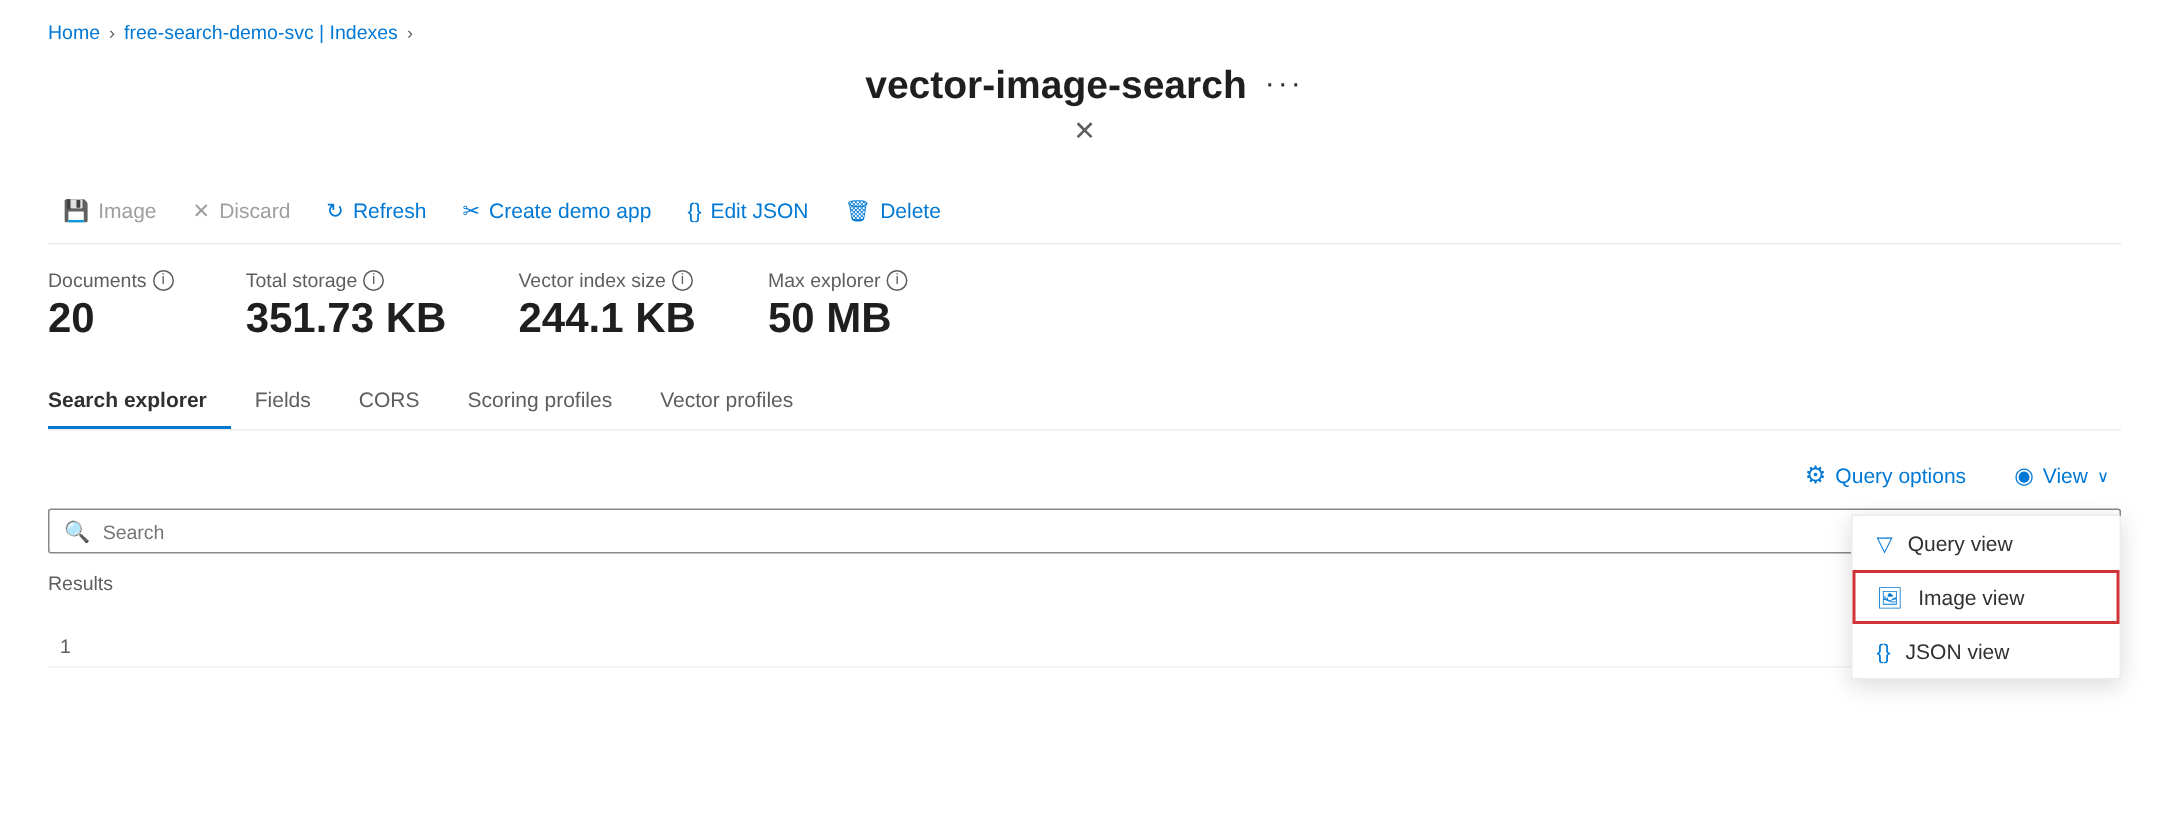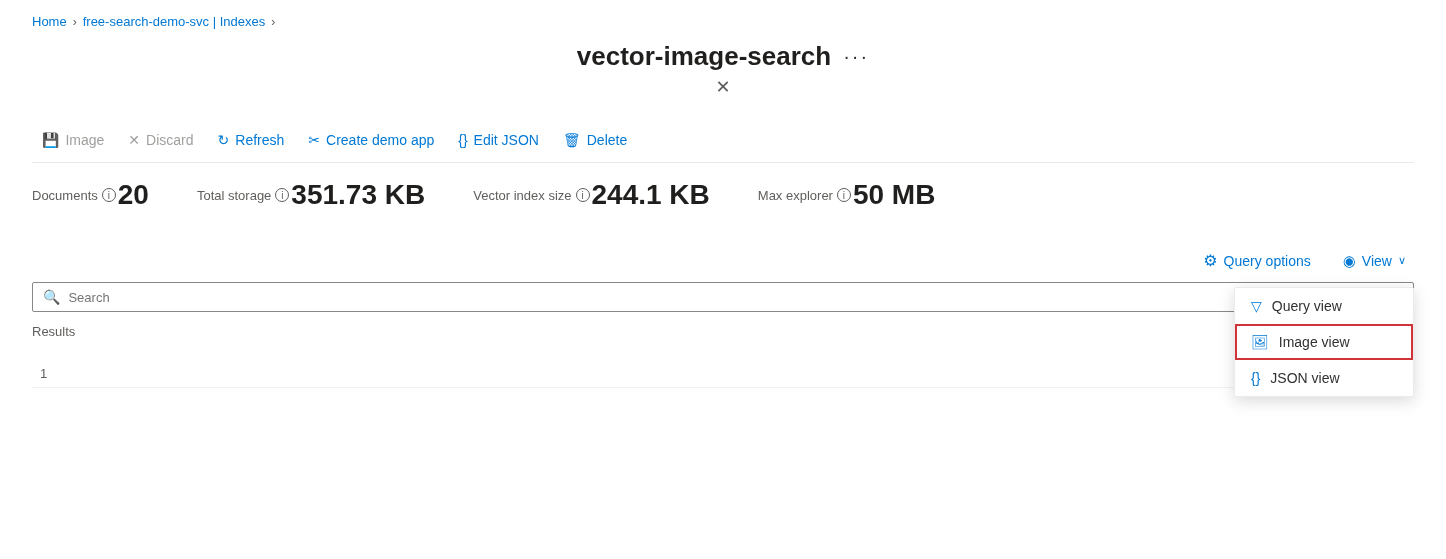--- a/index.html
+++ b/index.html
@@ -98,21 +98,21 @@
     }
 
     
     .stats-row {
       display: flex;
       gap: 48px;
       margin-bottom: 20px;
     }
     .stat-item {
       display: flex;
-      flex-direction: row;
+      flex-direction: column;
       gap: 2px;
     }
     .stat-label {
       display: flex;
       align-items: center;
       gap: 4px;
       font-size: 13px;
       color: #605e5c;
     }
     .stat-value {
@@ -342,20 +342,27 @@
     </div>
     <div class="stat-item">
       <div class="stat-label">
         <span>Max explorer</span>
         <span class="info-icon">i</span>
       </div>
       <div class="stat-value">50 MB</div>
     </div>
   </div>
 
+  <div class="tabs-row">
+    <div class="tab active">Search explorer</div>
+    <div class="tab">Fields</div>
+    <div class="tab">CORS</div>
+    <div class="tab">Scoring profiles</div>
+    <div class="tab">Vector profiles</div>
+  </div>
 
   <div class="search-toolbar">
     <button class="query-options-btn">
       <span style="font-size:16px;">⚙</span>
       <span>Query options</span>
     </button>
     <button class="view-btn">
       <span style="font-size:15px;">◉</span>
       <span>View</span>
       <span class="chevron-icon">∨</span>

